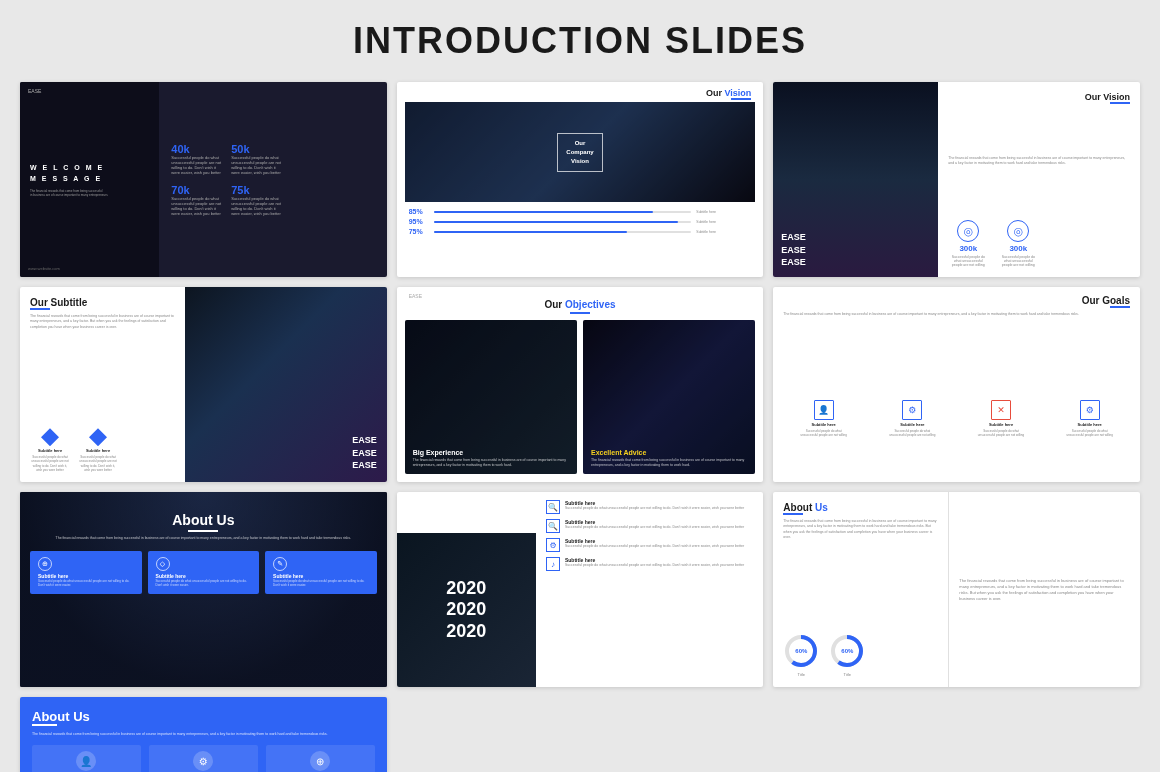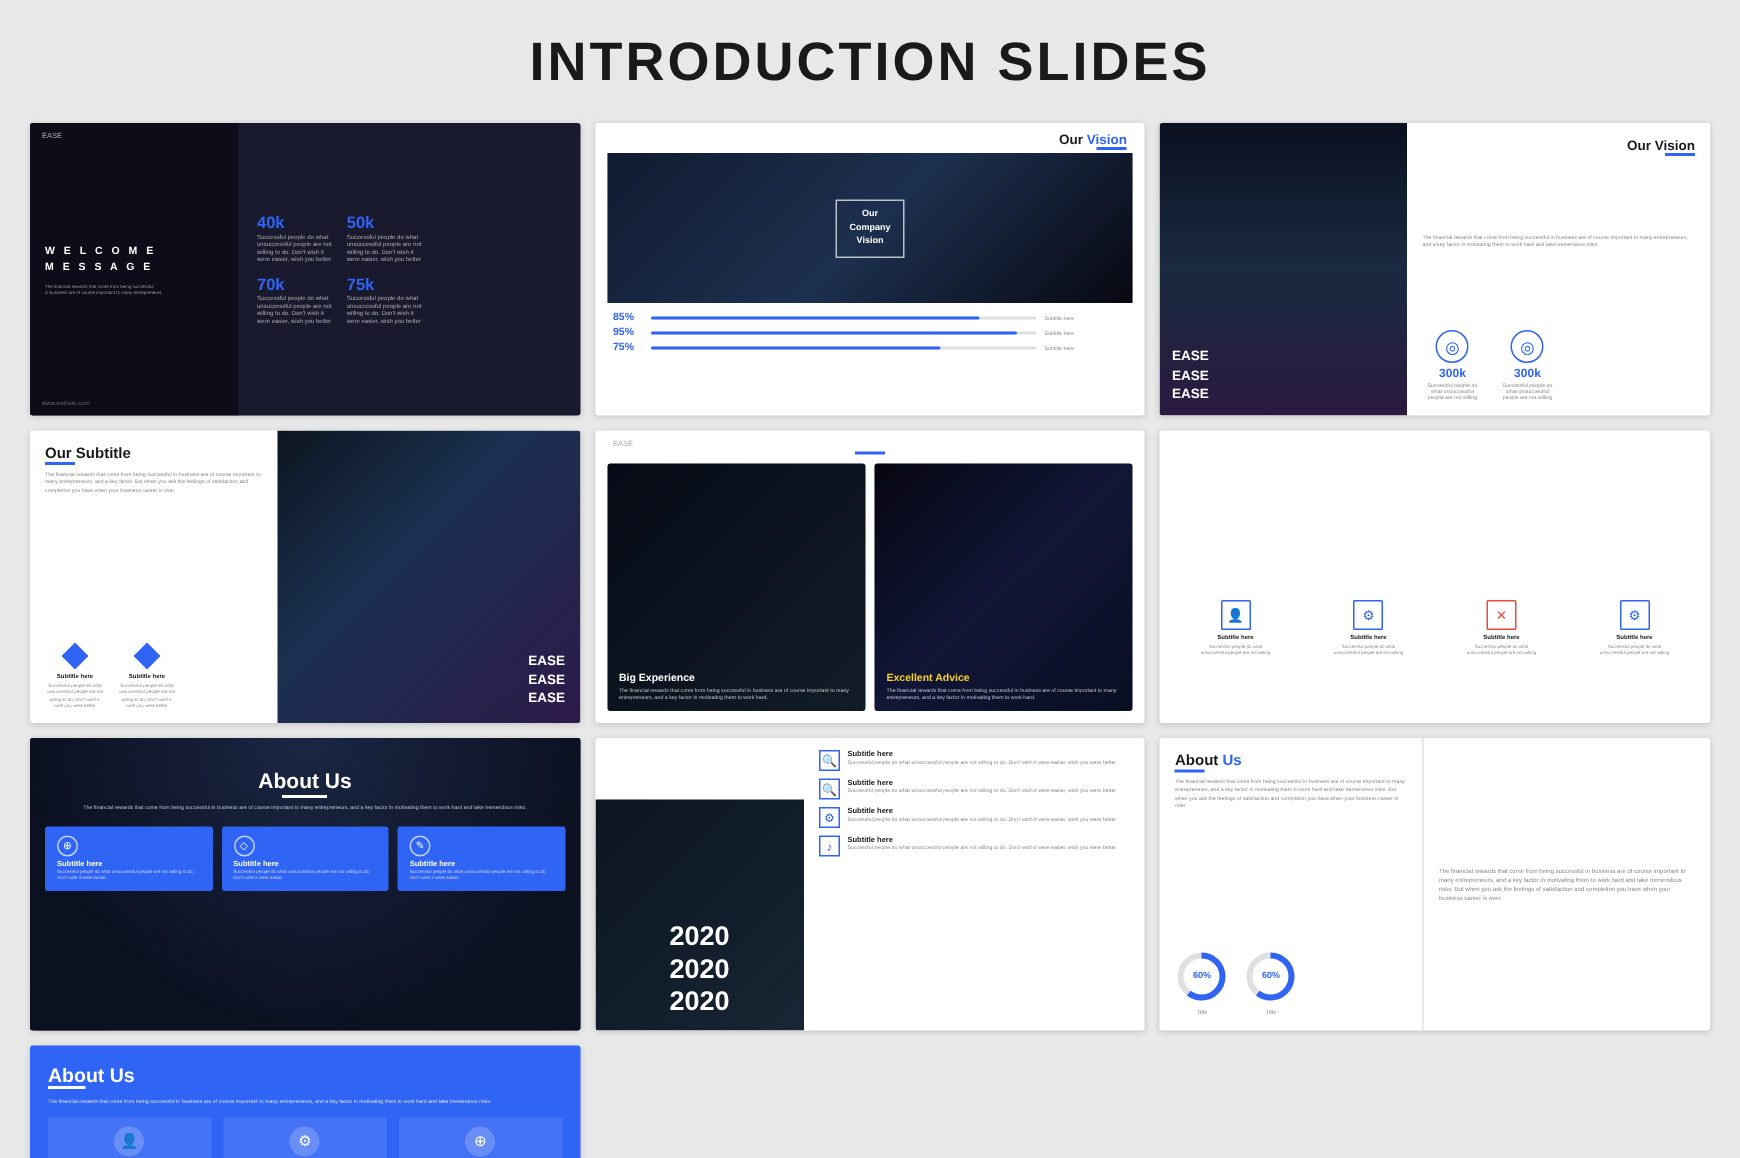--- a/index.html
+++ b/index.html
@@ -257,20 +257,21 @@
       </div>
     </div>
     <div style="width:55%;background:linear-gradient(135deg,#0d1520 0%,#1a3050 40%,#2d1a4a 100%);position:relative;display:flex;flex-direction:column;justify-content:flex-end;padding:10px;">
       <div style="color:#fff;font-size:9px;font-weight:900;line-height:1.4;text-transform:uppercase;text-align:right;">EASE<br>EASE<br>EASE</div>
     </div>
   </div>
 
   <div class="slide" style="background:#fff;display:flex;flex-direction:column;">
     <div style="padding:6px 12px 2px;">
       <div style="font-size:5px;color:#aaa;text-align:left;">EASE</div>
+      <div style="font-size:10px;font-weight:700;color:#1a1a1a;text-align:center;">Our <span style="color:#2f64f5;">Objectives</span></div>
       <div style="width:20px;height:2px;background:#2f64f5;margin:2px auto 4px;"></div>
     </div>
     <div style="display:flex;gap:6px;padding:0 8px 8px;flex:1;">
       <div style="flex:1;border-radius:2px;overflow:hidden;position:relative;background:linear-gradient(135deg,#0a1020 0%,#1a2a3a 100%);display:flex;flex-direction:column;justify-content:flex-end;min-height:100px;">
         <div style="position:absolute;inset:0;background:rgba(0,0,0,0.3);"></div>
         <div style="position:relative;z-index:1;padding:6px 8px;">
           <div style="color:#fff;font-size:7px;font-weight:700;margin-bottom:2px;">Big Experience</div>
           <div style="color:rgba(255,255,255,0.7);font-size:3.5px;line-height:1.4;">The financial rewards that come from being successful in business are of course important to many entrepreneurs, and a key factor in motivating them to work hard.</div>
         </div>
       </div>
@@ -279,20 +280,25 @@
         <div style="position:relative;z-index:1;padding:6px 8px;">
           <div style="color:#f5d020;font-size:7px;font-weight:700;margin-bottom:2px;">Excellent Advice</div>
           <div style="color:rgba(255,255,255,0.7);font-size:3.5px;line-height:1.4;">The financial rewards that come from being successful in business are of course important to many entrepreneurs, and a key factor in motivating them to work hard.</div>
         </div>
       </div>
     </div>
   </div>
 
   <div class="slide slide-6">
     <div style="display:flex;height:55%;">
+      <div style="flex:1;padding:8px 10px;display:flex;flex-direction:column;">
+        <div style="font-size:10px;font-weight:700;color:#1a1a1a;text-align:right;">Our Goals</div>
+        <div style="width:20px;height:2px;background:#2f64f5;margin-left:auto;margin-bottom:4px;"></div>
+        <div style="font-size:3.5px;color:#888;line-height:1.5;">The financial rewards that come from being successful in business are of course important to many entrepreneurs, and a key factor in motivating them to work hard and take tremendous risks.</div>
+      </div>
     </div>
     <div style="display:flex;padding:6px 8px;gap:4px;">
       <div style="display:flex;flex-direction:column;align-items:center;gap:2px;flex:1;">
         <div style="width:20px;height:20px;border:1.5px solid #2f64f5;display:flex;align-items:center;justify-content:center;color:#2f64f5;font-size:9px;border-radius:1px;">👤</div>
         <div style="font-size:4px;font-weight:700;color:#1a1a1a;text-align:center;">Subtitle here</div>
         <div style="font-size:3px;color:#888;text-align:center;max-width:50px;line-height:1.4;">Successful people do what unsuccessful people are not willing</div>
       </div>
       <div style="display:flex;flex-direction:column;align-items:center;gap:2px;flex:1;">
         <div style="width:20px;height:20px;border:1.5px solid #2f64f5;display:flex;align-items:center;justify-content:center;color:#2f64f5;font-size:9px;border-radius:1px;">⚙</div>
         <div style="font-size:4px;font-weight:700;color:#1a1a1a;text-align:center;">Subtitle here</div>
@@ -332,21 +338,21 @@
       </div>
       <div style="flex:1;background:#2f64f5;border-radius:2px;padding:6px 8px;">
         <div style="width:14px;height:14px;border:1.5px solid rgba(255,255,255,0.7);border-radius:50%;display:flex;align-items:center;justify-content:center;color:#fff;font-size:7px;margin-bottom:2px;">✎</div>
         <div style="color:#fff;font-size:5px;font-weight:700;">Subtitle here</div>
         <div style="color:rgba(255,255,255,0.7);font-size:3px;line-height:1.4;">Successful people do what unsuccessful people are not willing to do. Don't wish it were easier.</div>
       </div>
     </div>
   </div>
 
   <div class="slide" style="background:#fff;display:flex;">
-    <div style="width:38%;background:linear-gradient(135deg,#0a1520 0%,#1a2535 100%);display:flex;flex-direction:column;justify-content:flex-end;align-items:center;padding:8px;position:relative;margin-top:41px;">
+    <div style="width:38%;background:linear-gradient(135deg,#0a1520 0%,#1a2535 100%);display:flex;flex-direction:column;justify-content:center;align-items:center;padding:22px;position:relative;margin-top:41px;">
       <div style="color:#fff;font-size:18px;font-weight:900;line-height:1.2;text-align:center;">2020<br>2020<br>2020</div>
     </div>
     <div style="flex:1;padding:8px 10px;display:flex;flex-direction:column;gap:5px;">
       <div style="display:flex;align-items:flex-start;gap:5px;">
         <div style="width:14px;height:14px;border:1px solid #2f64f5;display:flex;align-items:center;justify-content:center;color:#2f64f5;font-size:8px;flex-shrink:0;">🔍</div>
         <div>
           <div style="font-size:5px;font-weight:700;color:#1a1a1a;">Subtitle here</div>
           <div style="font-size:3.5px;color:#888;line-height:1.4;">Successful people do what unsuccessful people are not willing to do. Don't wish it were easier, wish you were better</div>
         </div>
       </div>

